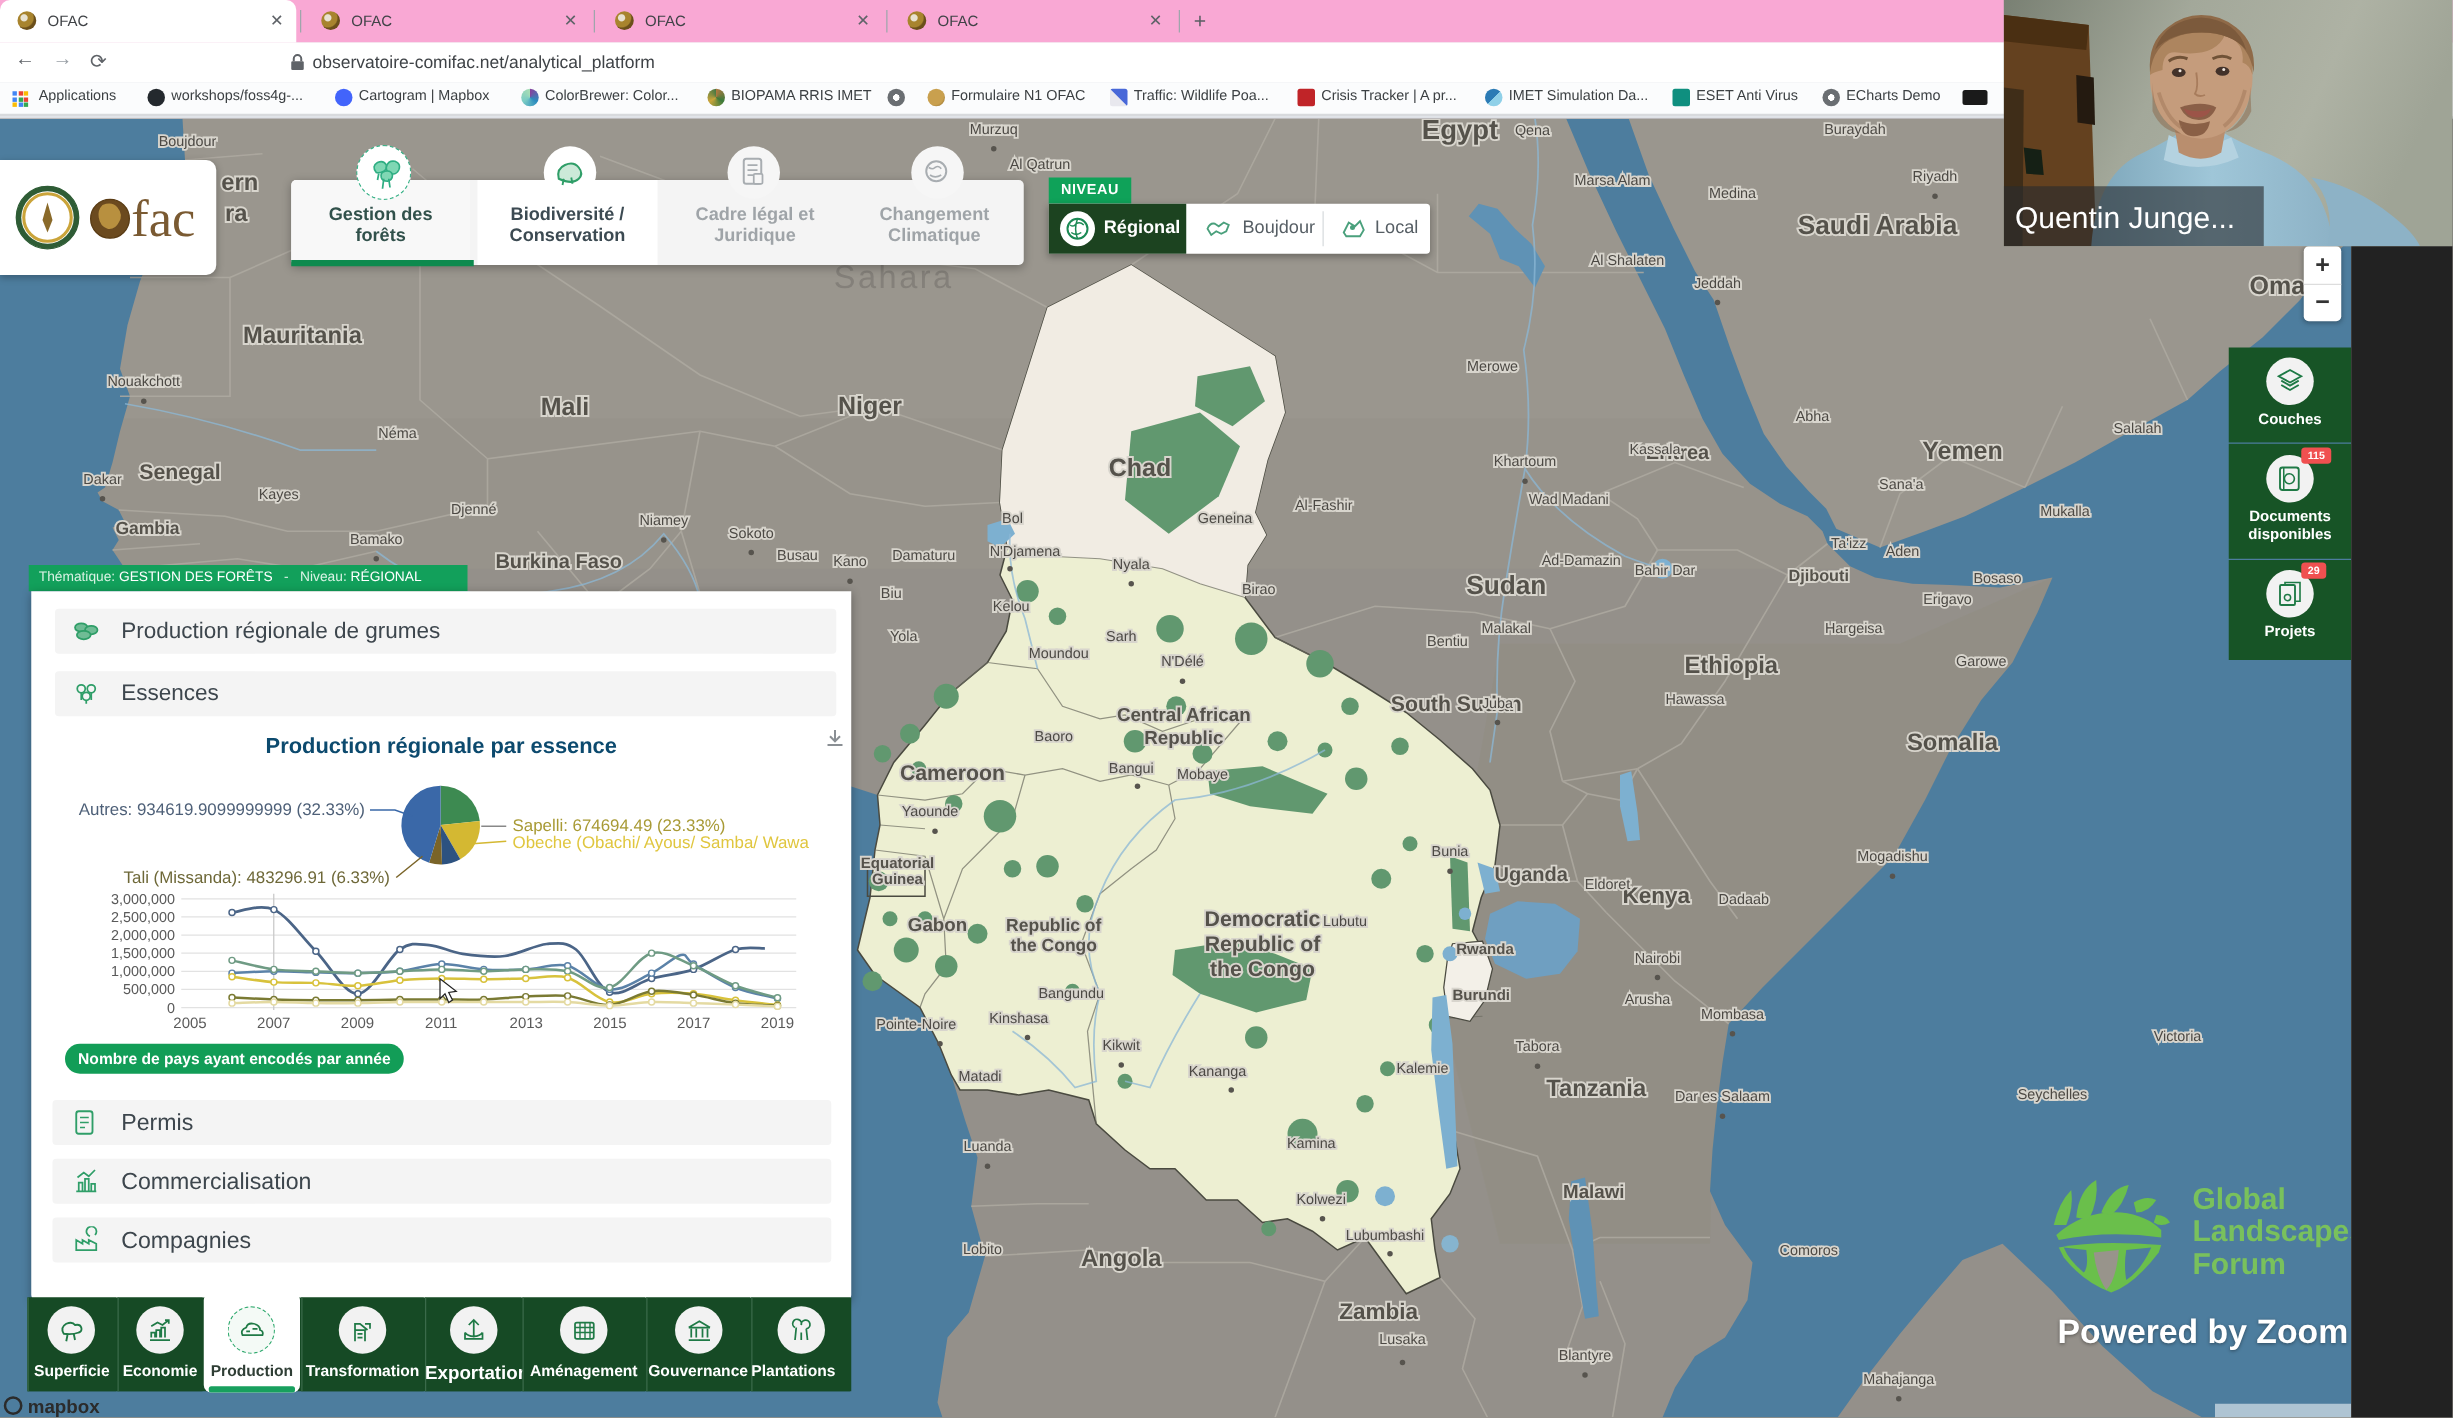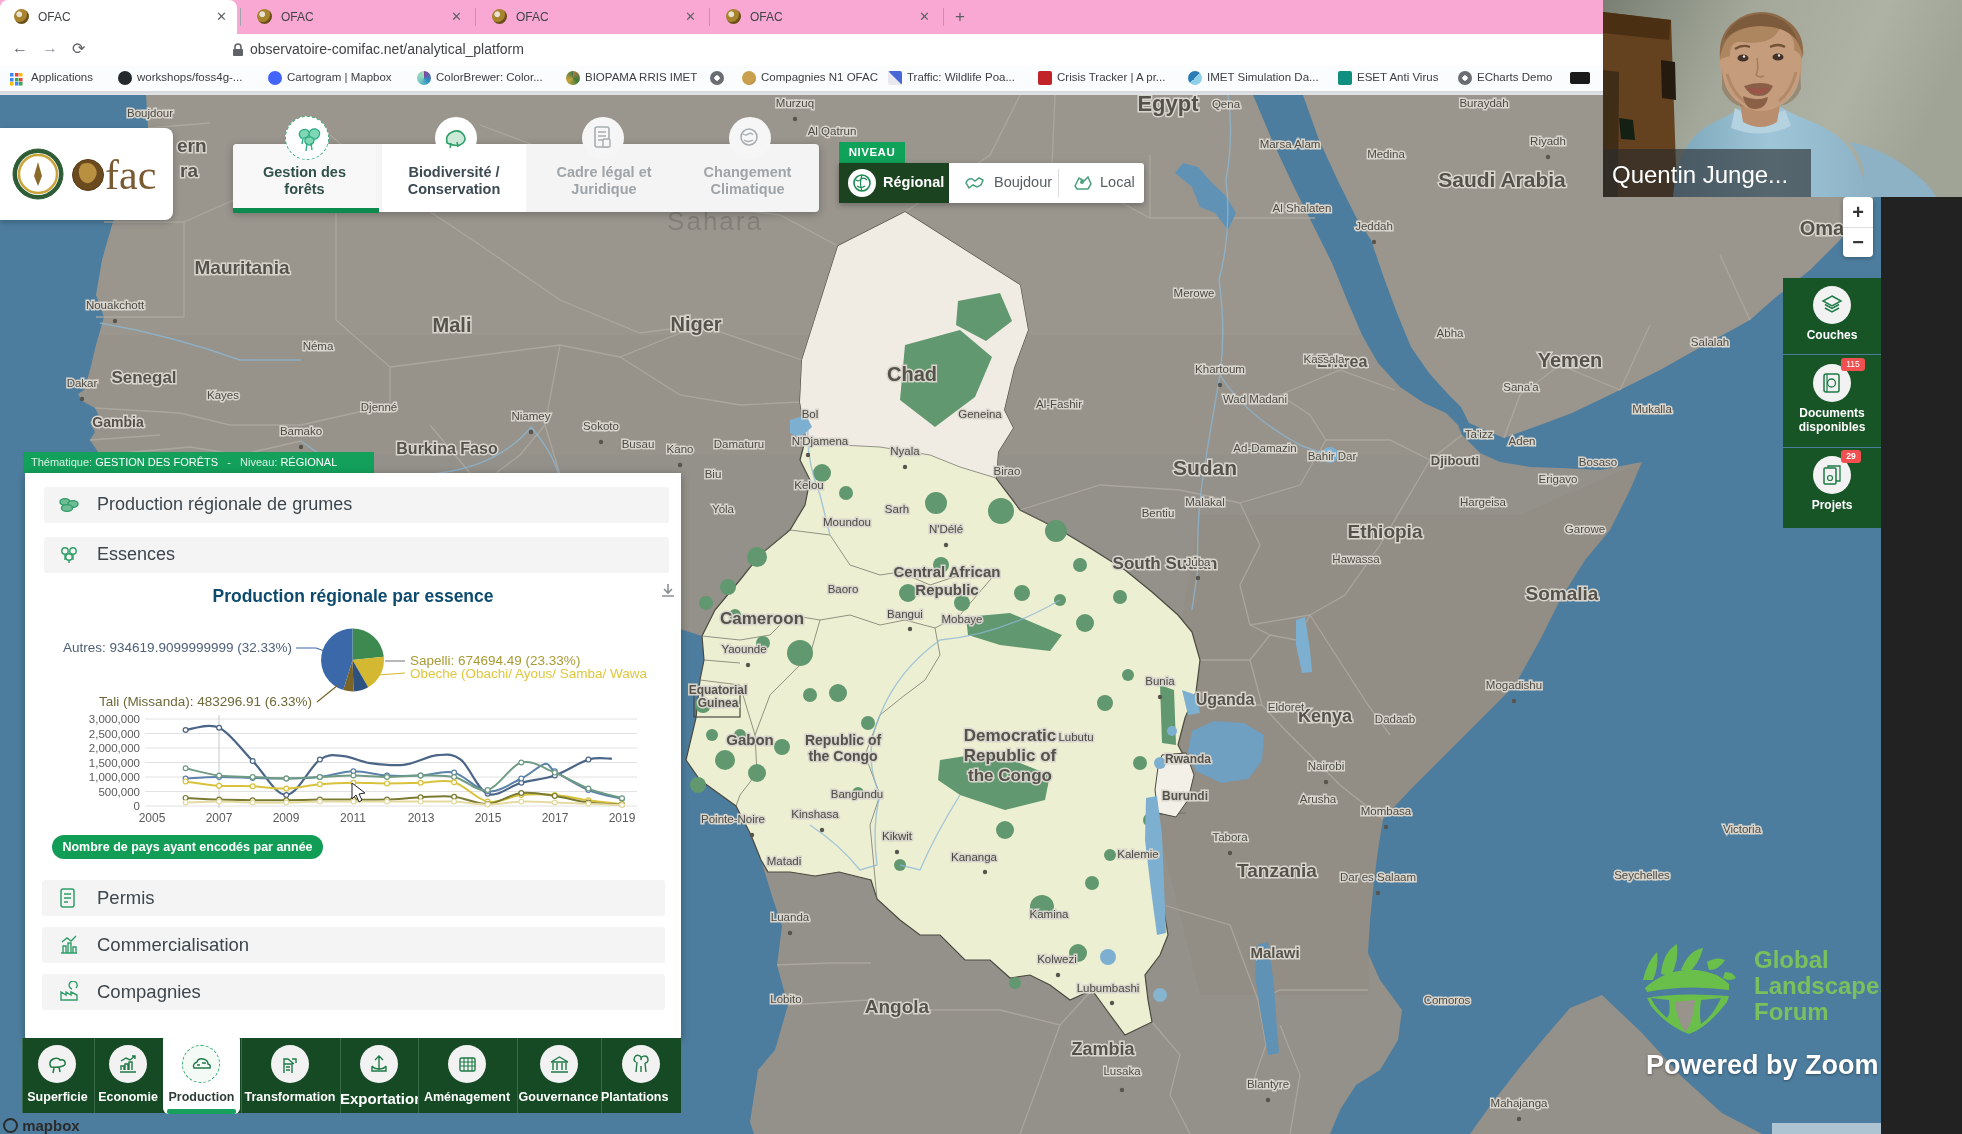--- a/index.html
+++ b/index.html
@@ -77,21 +77,21 @@
   <span class="bmi" style="left:118px;background:#24292e"></span>
   <span class="bm" style="left:137px">workshops/foss4g-...</span>
   <span class="bmi" style="left:268px;background:#4264fb"></span>
   <span class="bm" style="left:287px">Cartogram | Mapbox</span>
   <span class="bmi" style="left:417px;background:conic-gradient(#88419d,#2b8cbe,#7bccc4,#a8ddb5)"></span>
   <span class="bm" style="left:436px">ColorBrewer: Color...</span>
   <span class="bmi" style="left:566px;background:conic-gradient(#b07840,#3a7a3a,#caa43a,#447744)"></span>
   <span class="bm" style="left:585px">BIOPAMA RRIS IMET</span>
   <span class="bmi" style="left:710px;background:radial-gradient(circle,#fff 25%,#6a6e72 28%)"></span>
   <span class="bmi" style="left:742px;background:radial-gradient(circle at 40% 40%,#c9a04e 60%,#7a5a20)"></span>
-  <span class="bm" style="left:761px">Compagnies N1 OFAC</span>
+  <span class="bm" style="left:761px">Formulaire N1 OFAC</span>
   <span class="bmi" style="left:888px;background:linear-gradient(45deg,#e8e8ee 48%,#4868d8 52%);border-radius:2px"></span>
   <span class="bm" style="left:907px">Traffic: Wildlife Poa...</span>
   <span class="bmi" style="left:1038px;background:#c02428;border-radius:2px"></span>
   <span class="bm" style="left:1057px">Crisis Tracker | A pr...</span>
   <span class="bmi" style="left:1188px;background:linear-gradient(135deg,#2b7bb5 50%,#8fd0e8 50%)"></span>
   <span class="bm" style="left:1207px">IMET Simulation Da...</span>
   <span class="bmi" style="left:1338px;background:#0f8f7f;border-radius:2px"></span>
   <span class="bm" style="left:1357px">ESET Anti Virus</span>
   <span class="bmi" style="left:1458px;background:radial-gradient(circle,#fff 25%,#6a6e72 28%)"></span>
   <span class="bm" style="left:1477px">ECharts Demo</span>
@@ -494,21 +494,21 @@
   <svg class="abs" style="left:38px;top:16px" width="22" height="22" viewBox="0 0 22 22">
         <path d="M11,2 L20,7 11,12 2,7z M4,10.5 L11,14.5 18,10.5 M4,14 L11,18 18,14" fill="none" stroke="#1f7a46" stroke-width="1.5"></path>
       </svg>
   <div class="abs" style="left:0;top:50px;width:98px;text-align:center;color:#fff;font-size:12px;font-weight:bold">Couches</div>
   <div class="abs" style="left:30px;top:86px;width:38px;height:38px;border-radius:50%;background:#f2f2f2"></div>
   <svg class="abs" style="left:38px;top:94px" width="22" height="22" viewBox="0 0 22 22">
         <rect x="3" y="2" width="15" height="18" rx="2" fill="none" stroke="#1f7a46" stroke-width="1.5"></rect>
         <circle cx="10.5" cy="11" r="4" fill="none" stroke="#1f7a46" stroke-width="1.3"></circle>
         <path d="M6,2 v18" stroke="#1f7a46" stroke-width="1.2"></path>
       </svg>
-  <div class="abs" style="left:58px;top:80px;width:24px;height:13px;background:#f05050;border-radius:3px;color:#fff;font-size:8.5px;text-align:center;line-height:13px;font-weight:normal">115</div>
+  <div class="abs" style="left:58px;top:80px;width:24px;height:13px;background:#f05050;border-radius:3px;color:#fff;font-size:8.5px;text-align:center;line-height:13px;font-weight:bold">115</div>
   <div class="abs" style="left:0;top:128px;width:98px;text-align:center;color:#fff;font-size:12px;font-weight:bold;line-height:14px">Documents<br>disponibles</div>
   <div class="abs" style="left:30px;top:178px;width:38px;height:38px;border-radius:50%;background:#f2f2f2"></div>
   <svg class="abs" style="left:38px;top:186px" width="22" height="22" viewBox="0 0 22 22">
         <rect x="3" y="4" width="12" height="16" rx="1" fill="none" stroke="#1f7a46" stroke-width="1.5"></rect>
         <path d="M7,4 V2 h12 v15 h-4" fill="none" stroke="#1f7a46" stroke-width="1.3"></path>
         <circle cx="9" cy="14" r="2.5" fill="none" stroke="#1f7a46" stroke-width="1.2"></circle>
       </svg>
   <div class="abs" style="left:58px;top:172px;width:20px;height:13px;background:#f05050;border-radius:3px;color:#fff;font-size:8.5px;text-align:center;line-height:13px;font-weight:bold">29</div>
   <div class="abs" style="left:0;top:220px;width:98px;text-align:center;color:#fff;font-size:12px;font-weight:bold">Projets</div>
 </div>

